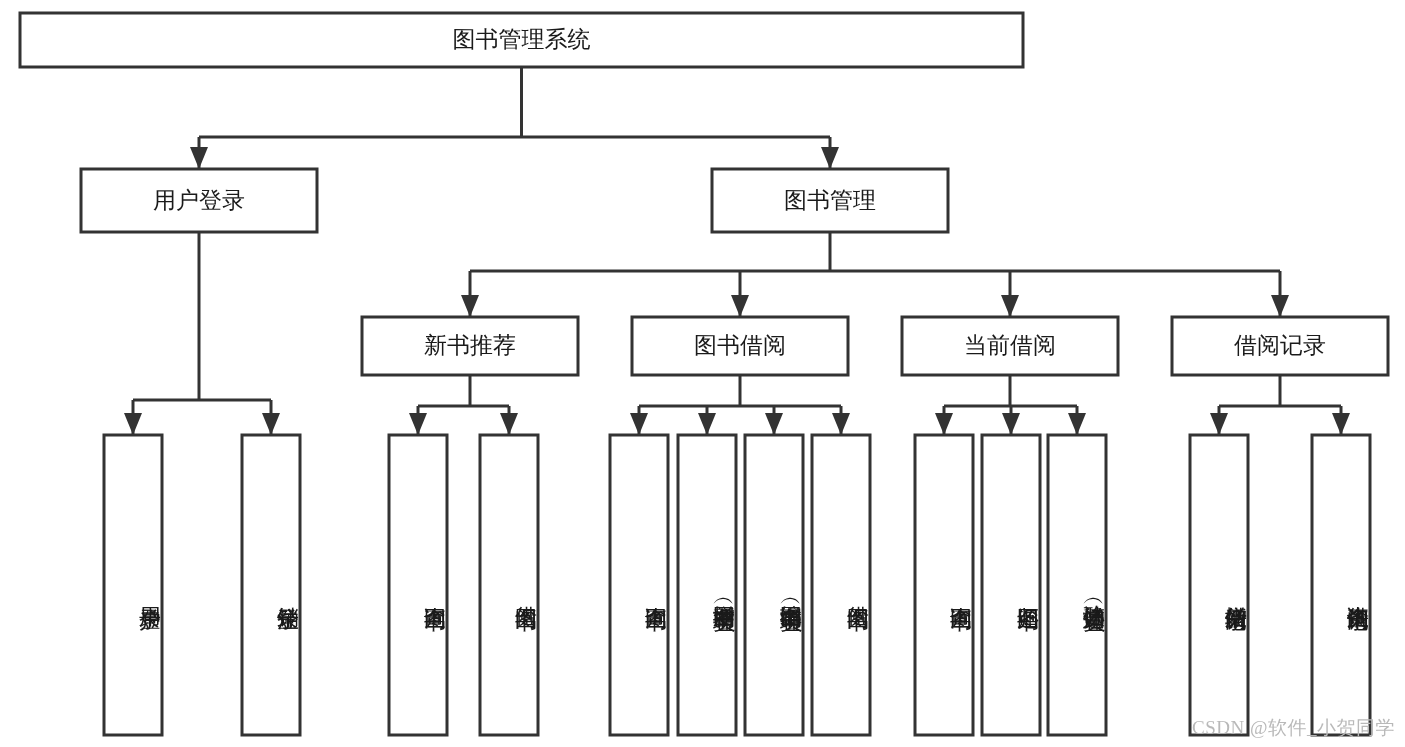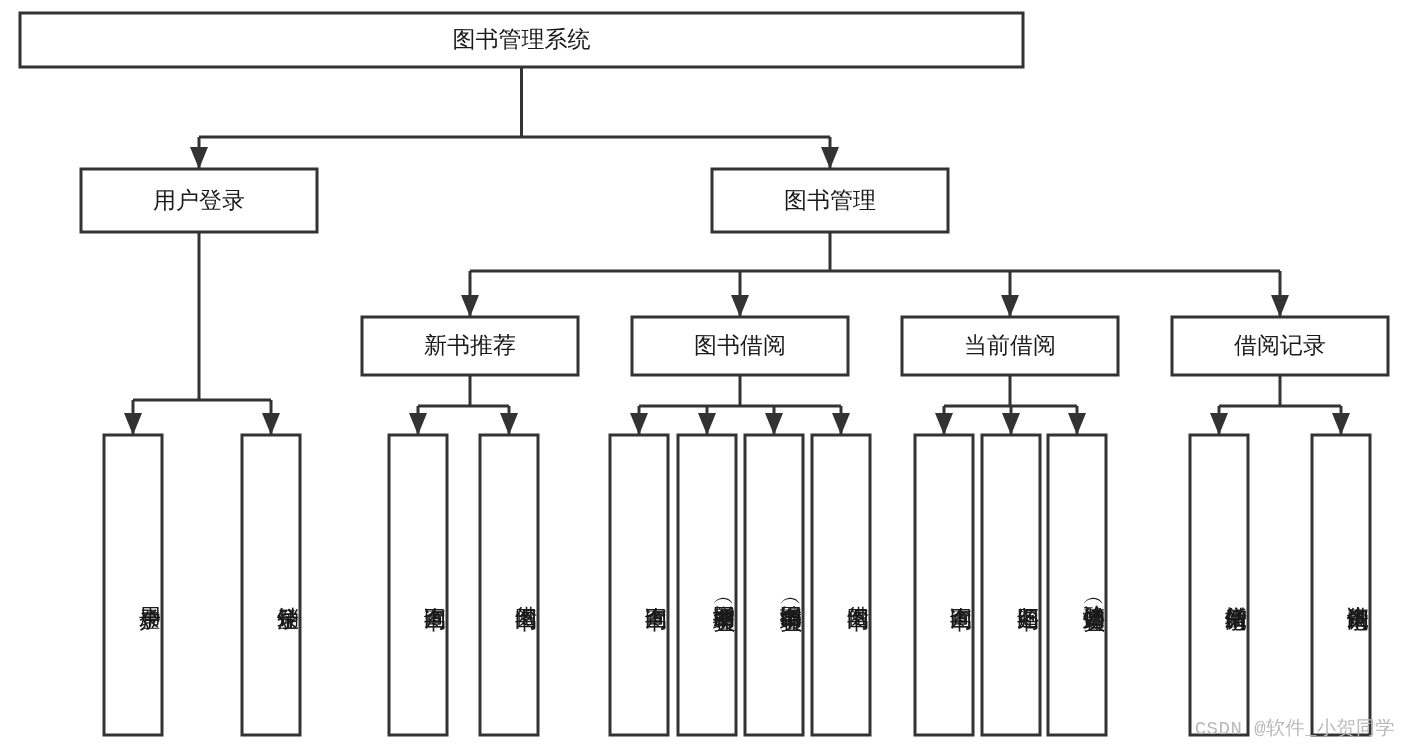--- a/index.html
+++ b/index.html
@@ -61,21 +61,21 @@
     align-items: flex-start;
     justify-content: center;
     white-space: nowrap;
     letter-spacing: 1px;
     pointer-events: none;
   }
   .watermark {
     position: absolute;
     right: 10px;
     bottom: 6px;
-    font-family: Liberation Mono, monospace;
+    font-family: Liberation Serif, serif;
     font-size: 19px;
     color: #b9b9b9;
     letter-spacing: 0.5px;
     white-space: nowrap;
   }
 </style>
 </head>
 <body>
 
 <div id="diagram-root">

